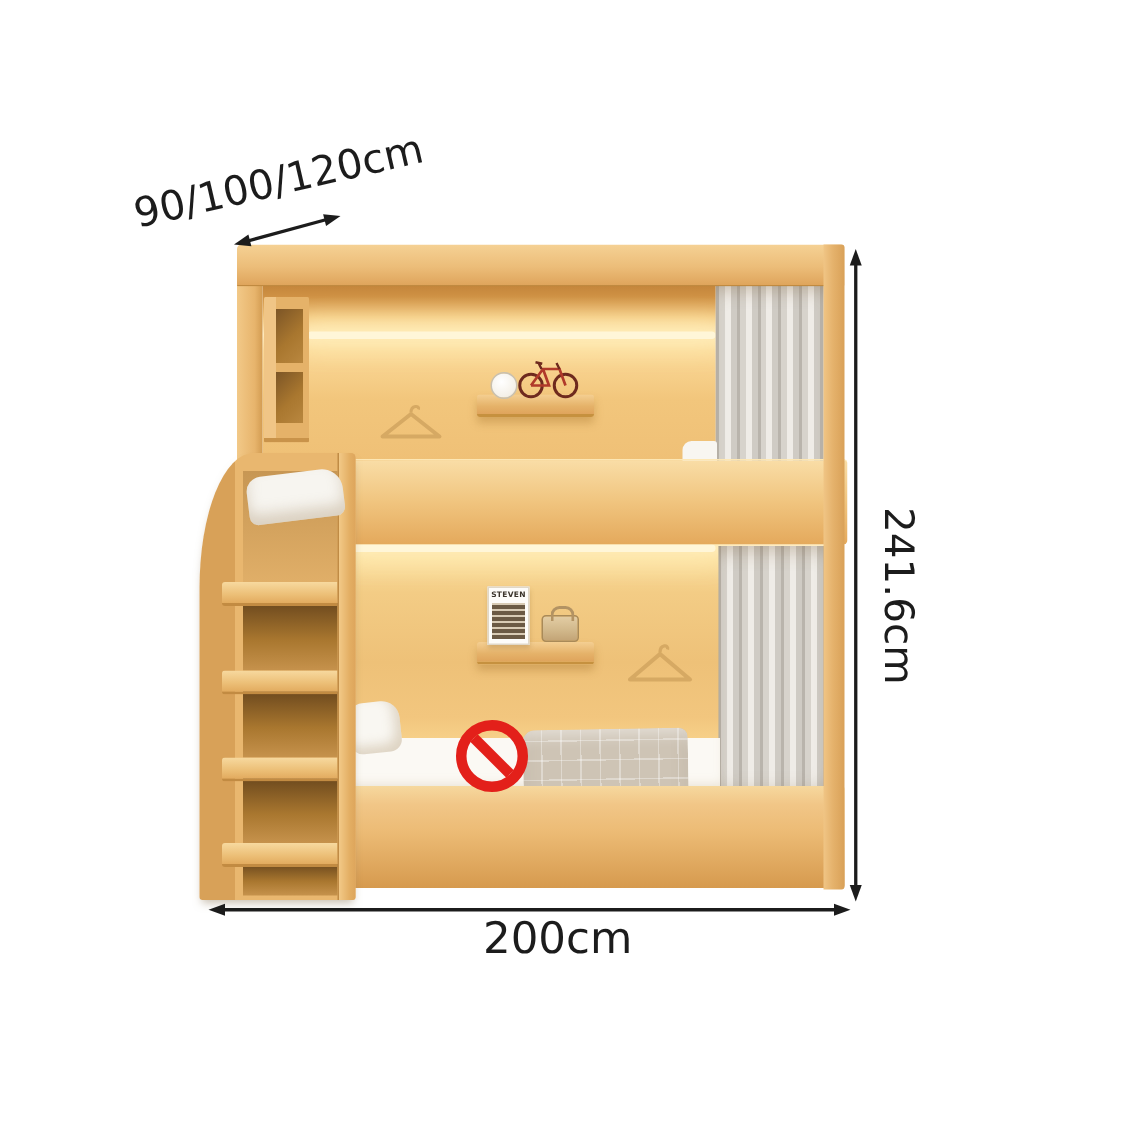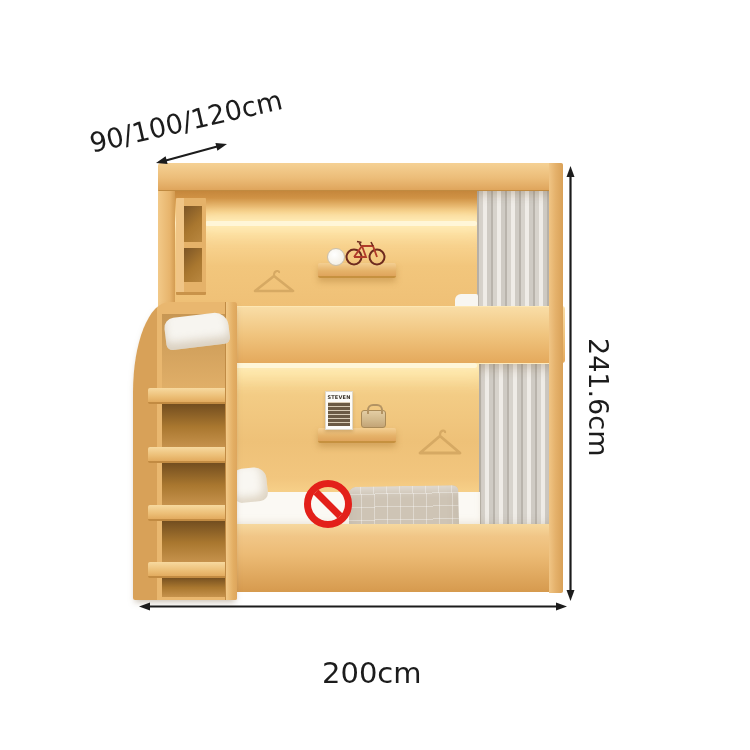--- a/index.html
+++ b/index.html
@@ -123,21 +123,21 @@
     border:7px solid #e3201a;box-sizing:border-box;z-index:10;}
   .prohibition:before{content:"";position:absolute;left:50%;top:50%;width:34px;height:7px;
     background:#e3201a;transform:translate(-50%,-50%) rotate(45deg);}
 
   
   .dims-svg{left:0;top:0;z-index:20;pointer-events:none;}
   .dim-label{position:absolute;color:#1c1c1c;z-index:21;white-space:nowrap;}
   .depth-label{left:90px;top:128px;font-size:27px;transform:rotate(-13deg);
     transform-origin:0 50%;}
   .height-label{left:583px;top:338px;font-size:27px;writing-mode:vertical-rl;}
-  .width-label{left:322px;top:608px;width:92px;font-size:29px;text-align:center;margin-top:48px;}
+  .width-label{left:322px;top:608px;width:92px;font-size:29px;text-align:center;}
 </style>
 </head>
 <body>
 
 <div class="stage">
 
   <div class="abs wall-upper"></div>
   <div class="abs led-strip led-upper"></div>
   <div class="abs wall-cabinet">
     <div class="cab-cell c1"></div>

